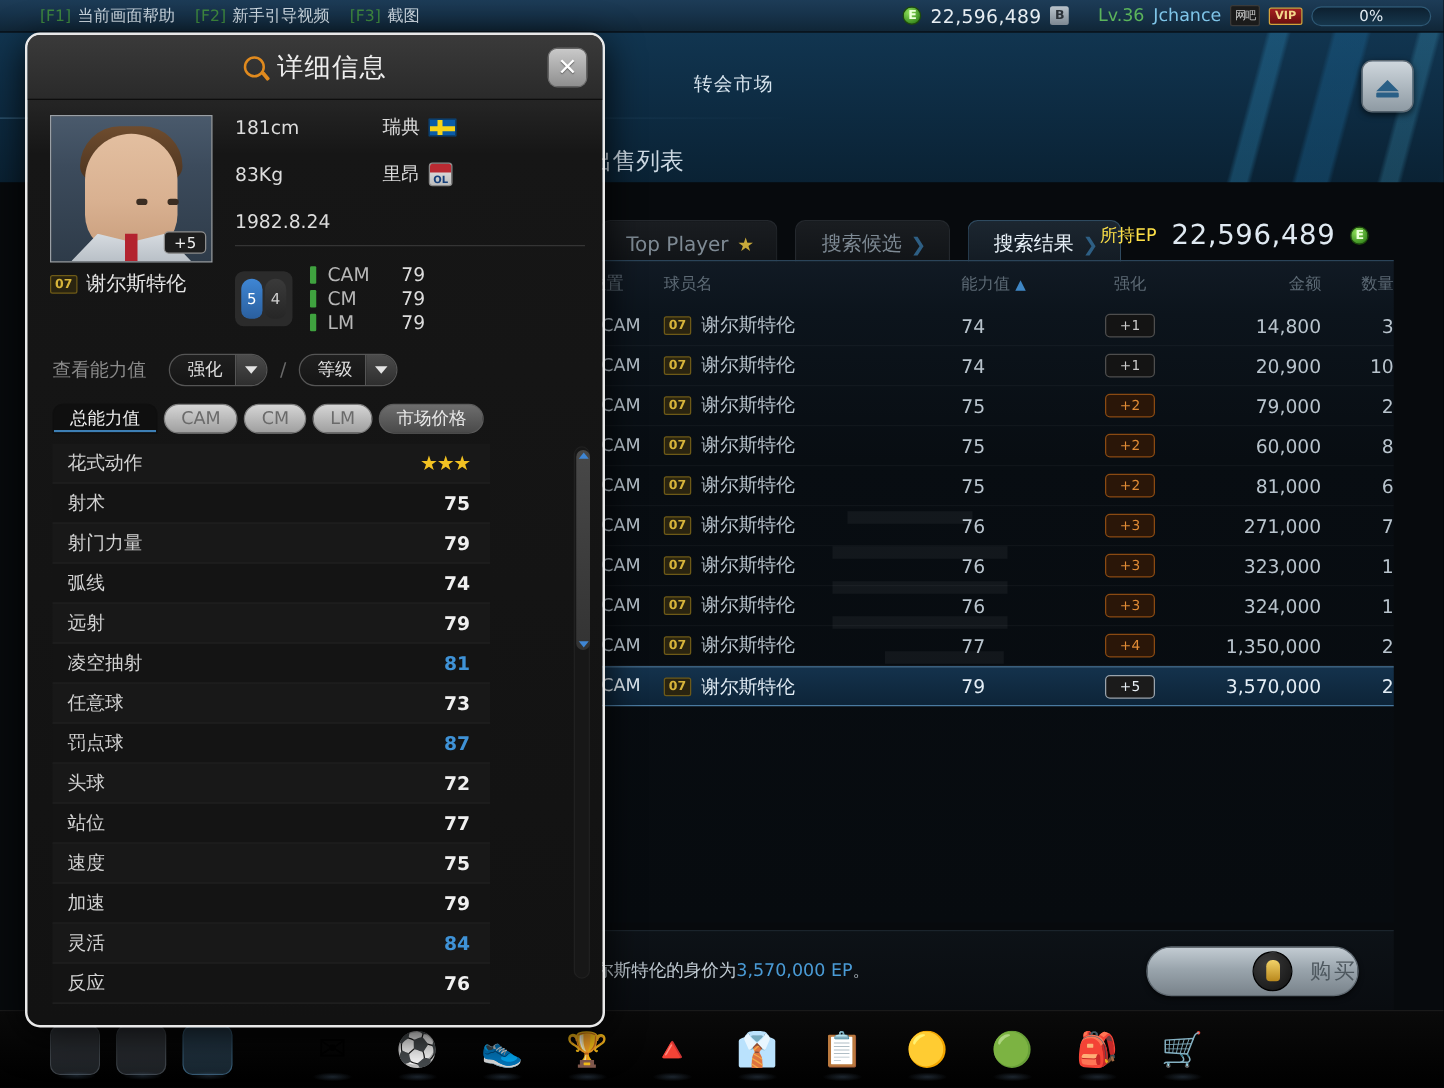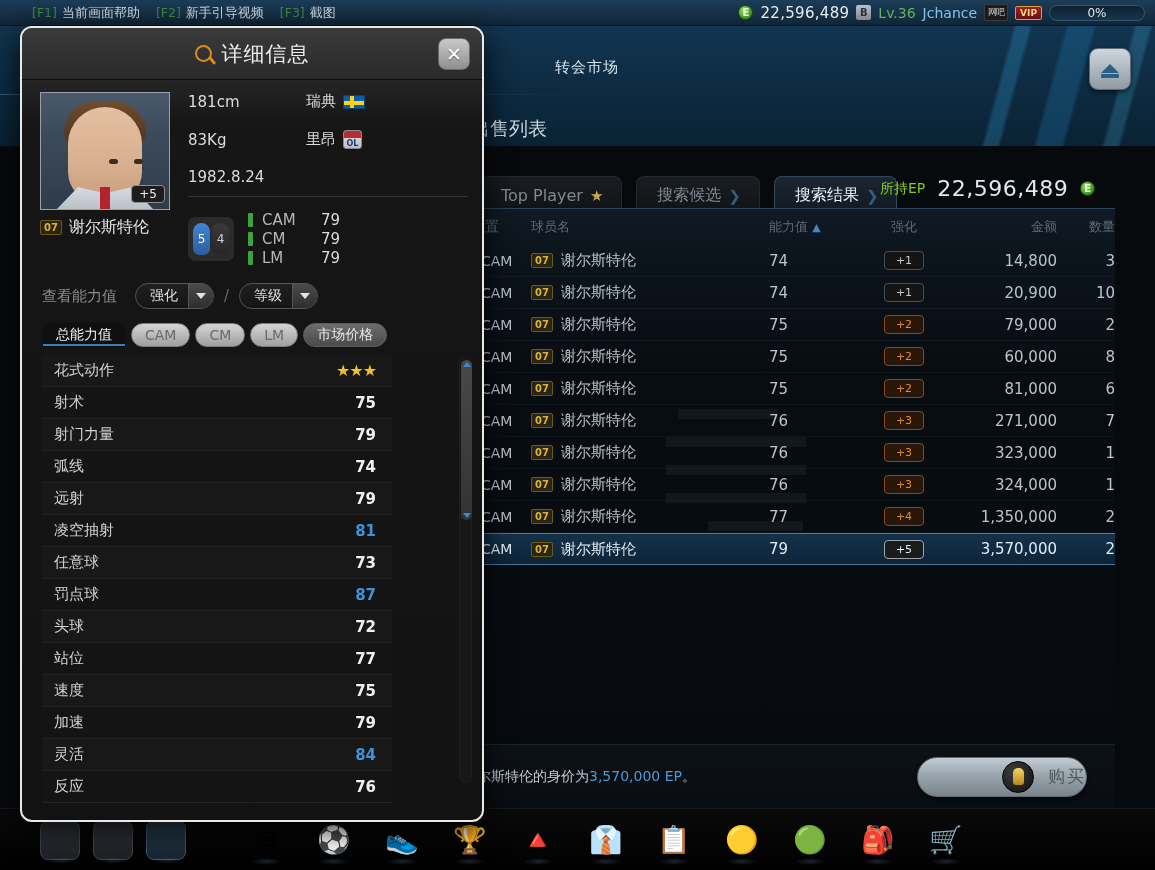--- a/index.html
+++ b/index.html
@@ -31,21 +31,21 @@
     background:radial-gradient(circle at 35% 30%,#8fe05a,#3f9123 70%,#25610f);
     border:1px solid #1d4a0c; color:#eaffd8; font-size:10px; font-weight:bold;
     display:flex; align-items:center; justify-content:center; line-height:1;
   }
   .ep-val { color:#e6edf2; font-size:15px; letter-spacing:.3px; }
   .b-badge {
     width:15px; height:15px; background:linear-gradient(180deg,#b9c3cb,#7d8892);
     color:#2a3138; font-size:10px; font-weight:bold; border-radius:2px;
     display:flex; align-items:center; justify-content:center;
   }
-  .lvl { color:#5bb45b; font-size:14px; }
+  .lvl { color:#5bb45b; font-size:14px;margin-left:16px; }
   .uname { color:#7fc5e8; font-size:14px; }
   .tag-dark {
     background:#1b1b1b; border:1px solid #3a3a3a; color:#c8c8c8;
     font-size:9px; padding:1px 3px; border-radius:2px; letter-spacing:-1px;
   }
   .tag-vip {
     background:linear-gradient(180deg,#a52020,#6a0f0f); border:1px solid #d4a23a;
     color:#f3d88a; font-size:9px; font-weight:bold; padding:1px 4px; border-radius:2px;
   }
   .pct-bar {
@@ -106,21 +106,21 @@
   .gtab.active {
     color:#e8f1f8;
     background:linear-gradient(180deg,#1c2630,#121a22);
     border-color:#2f4a5f;
   }
   .gtab .chev { color:#2e5f84; font-size:15px; font-weight:bold; }
   .gtab .star { color:#c8a93a; font-size:15px; }
   .ep-hold {
     position:absolute; left:880px; top:176px; display:flex; align-items:center; gap:12px;
   }
-  .ep-hold .lab { color:#84cc16; font-size:14px; }
+  .ep-hold .lab { color:#fde047; font-size:14px; }
   .ep-hold .num { color:#dfe9f1; font-size:22px; letter-spacing:.5px; }
 
   
   .tbl-panel {
     position:absolute; left:443px; top:208px; width:672px; height:530px;
     background:linear-gradient(180deg,#111a24 0%,#0c141c 8%,#080d12 30%,#070b0f 100%);
     border-top:1px solid #2b4459;
   }
   .tbl-watermark {
     position:absolute; left:205px; top:180px; width:200px; height:200px; opacity:.045;

